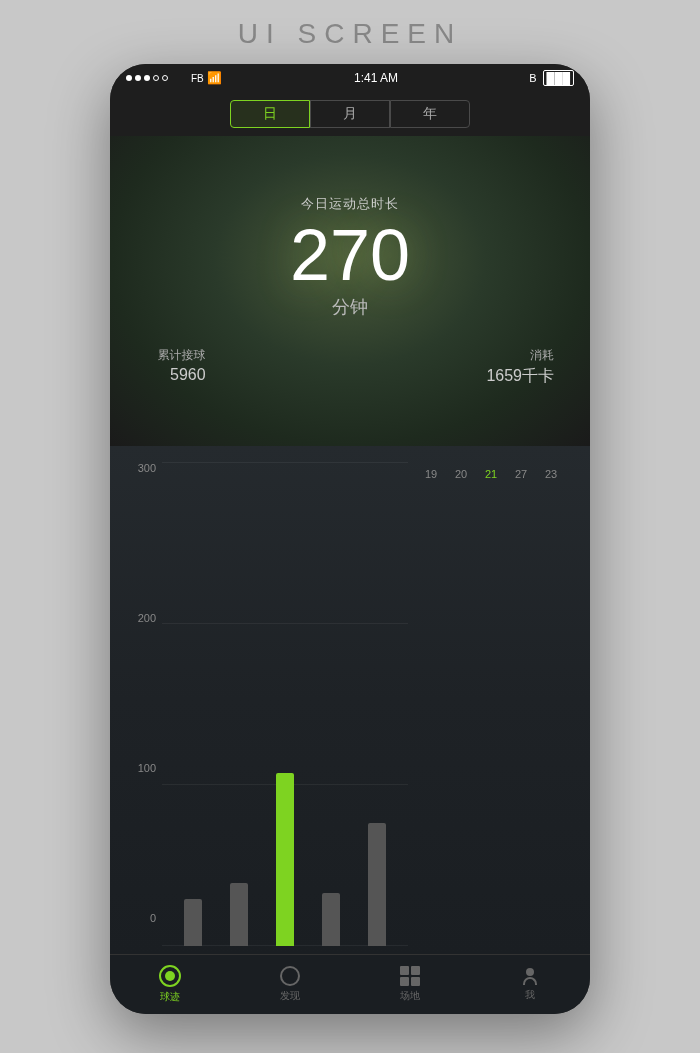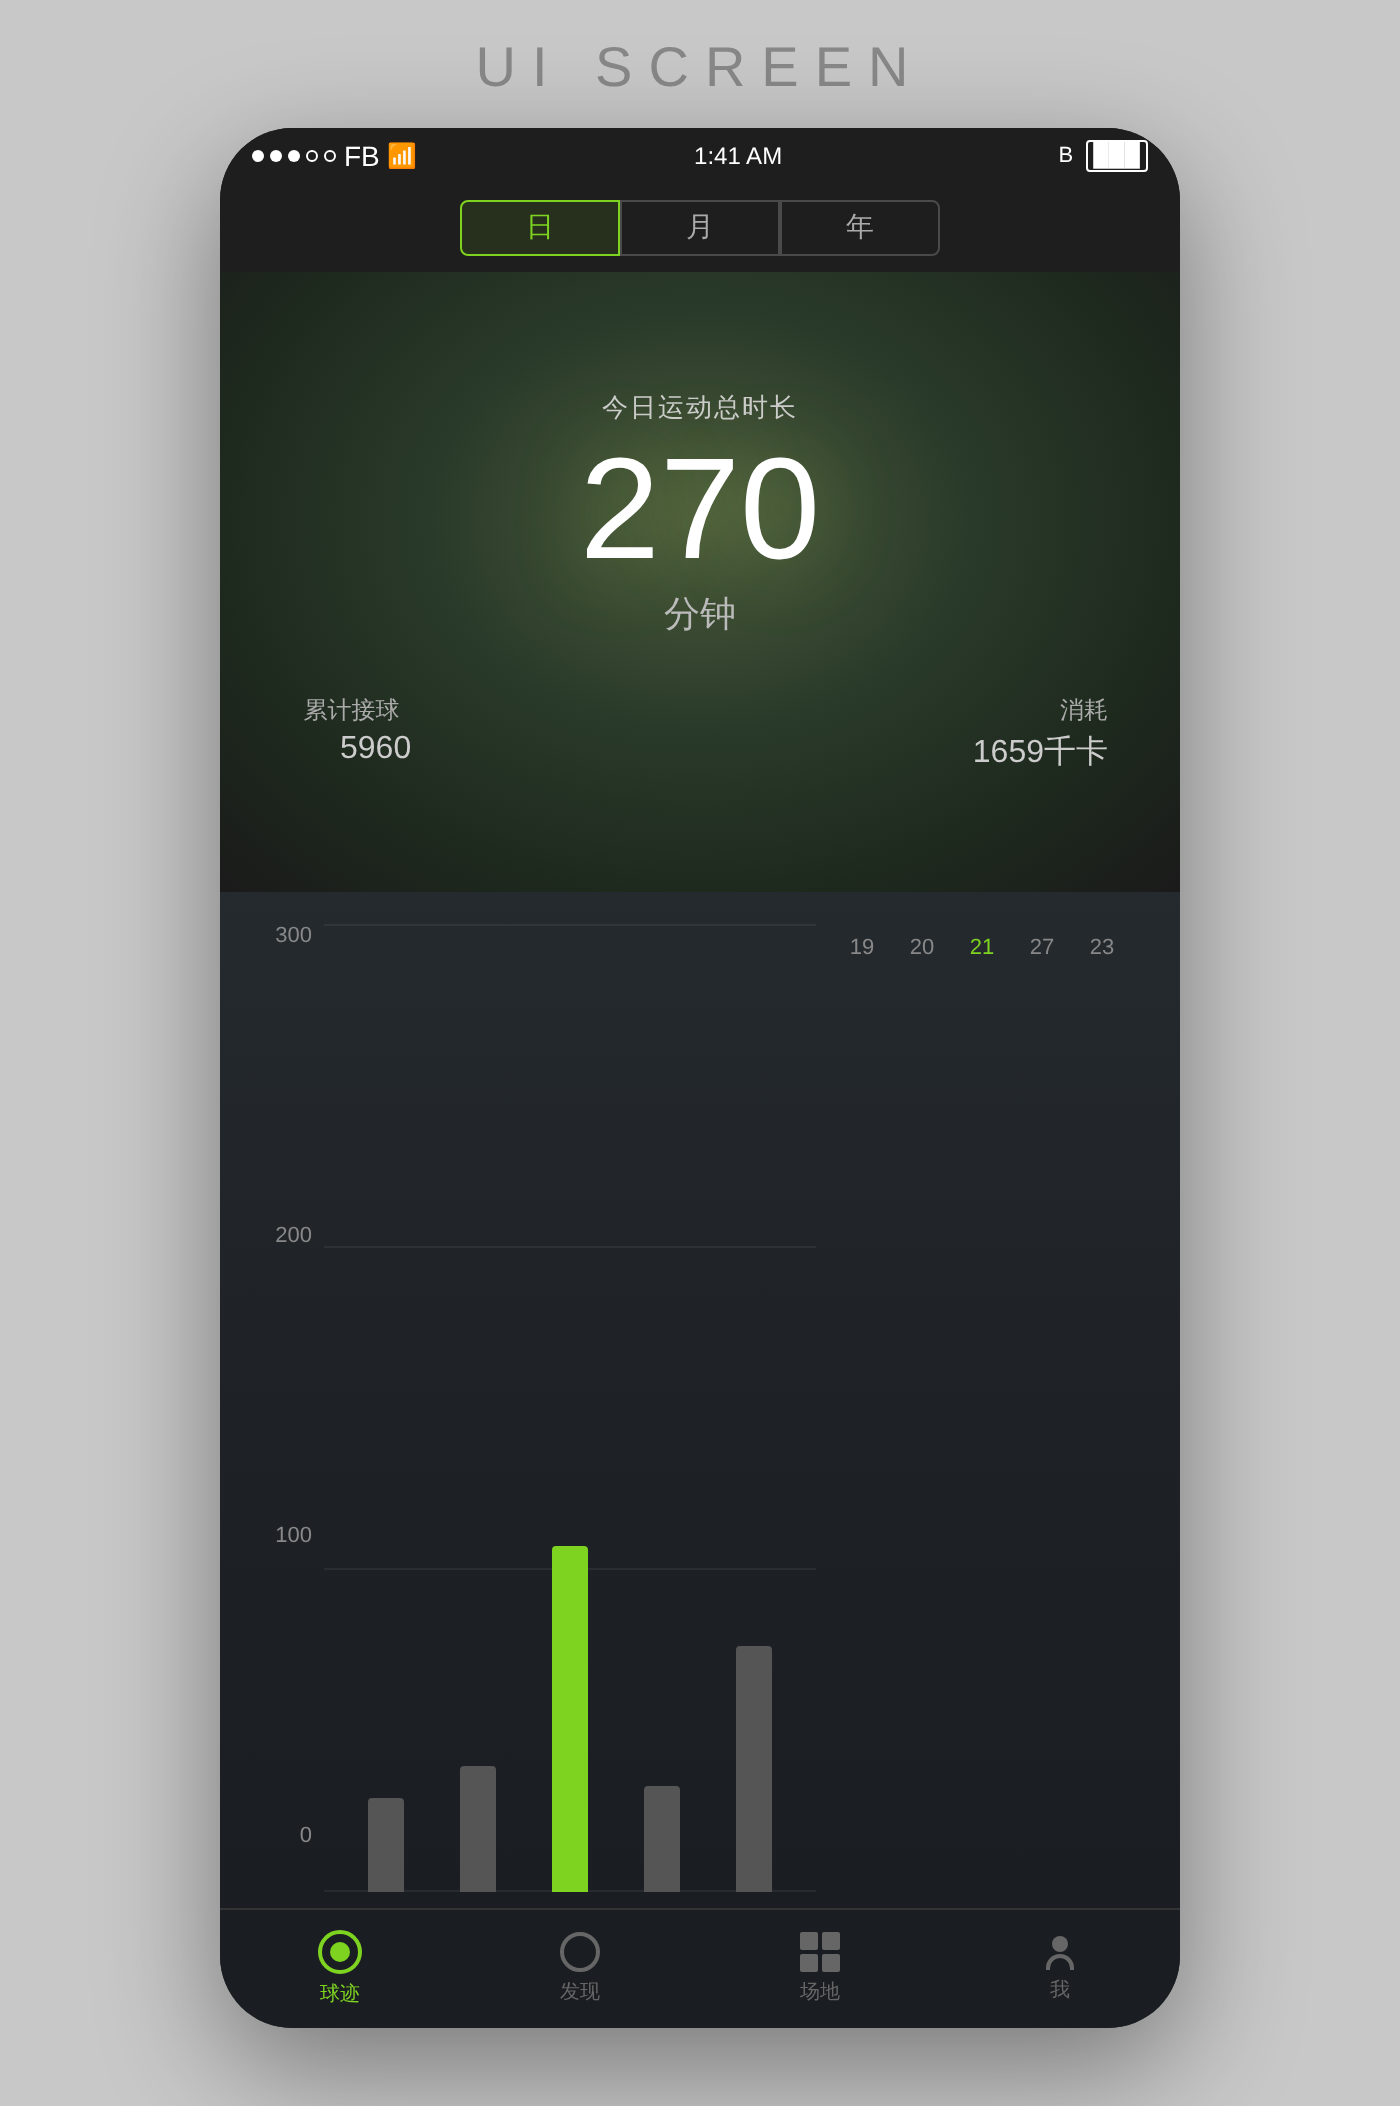--- a/index.html
+++ b/index.html
@@ -113,21 +113,21 @@
       margin-bottom: 20px;
     }
     .stats-bottom {
       width: 100%;
       display: flex;
       justify-content: space-between;
       padding: 0 36px;
       margin-top: 8px;
     }
     .stat-item { text-align: center; }
-    .stat-item-label { color: #aaa; font-size: 12px; margin-bottom: 2px; }
+    .stat-item-label { color: #aaa; font-size: 12px; margin-bottom: 2px; text-align: right; }
     .stat-item-value { color: #ccc; font-size: 16px; font-weight: 400; margin-left: 24px; }
     .stat-item-right { text-align: right; }
 
     
     .chart-section {
       flex: 1;
       background: linear-gradient(180deg, #252a2e 0%, #1e2226 50%, #1a1e22 100%);
       padding: 16px 16px 8px;
       display: flex;
       flex-direction: column;
@@ -304,21 +304,21 @@
 
   <div class="status-bar">
     <div class="status-left">
       <div class="status-dots">
         <div class="dot"></div>
         <div class="dot"></div>
         <div class="dot"></div>
         <div class="dot empty"></div>
         <div class="dot empty"></div>
       </div>
-      <span style="margin-left:0;font-size:14px;">FB</span>
+      <span style="margin-left:19px;font-size:10px;">FB</span>
       <span style="font-size:12px;">📶</span>
     </div>
     <div class="status-center">1:41 AM</div>
     <div class="status-right">
       <span style="font-size:11px;">B</span>
       <span style="font-size:11px; border:1px solid #fff; padding:1px 3px; border-radius:2px;">███</span>
     </div>
   </div>
 
   <div class="tab-row">

